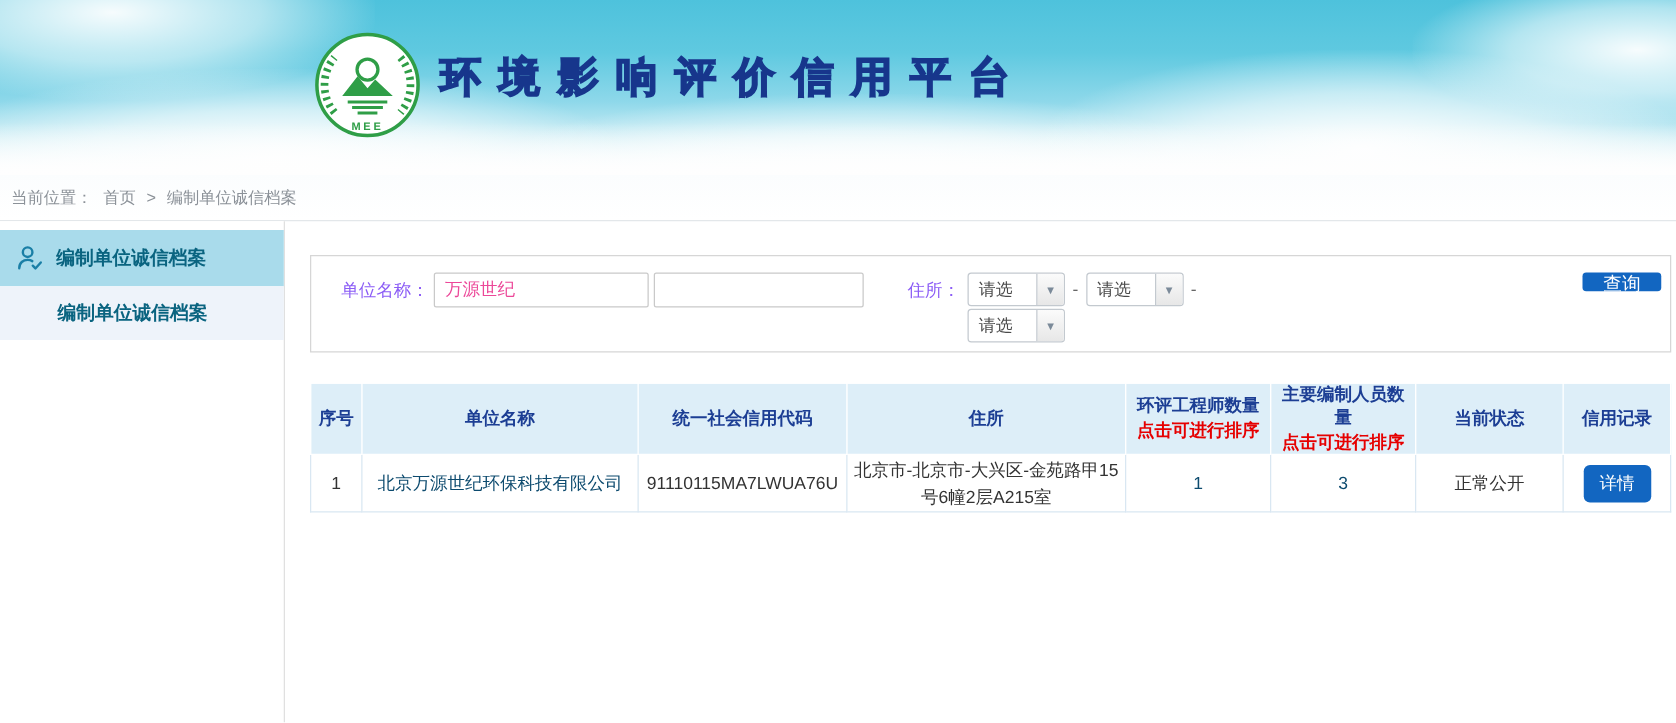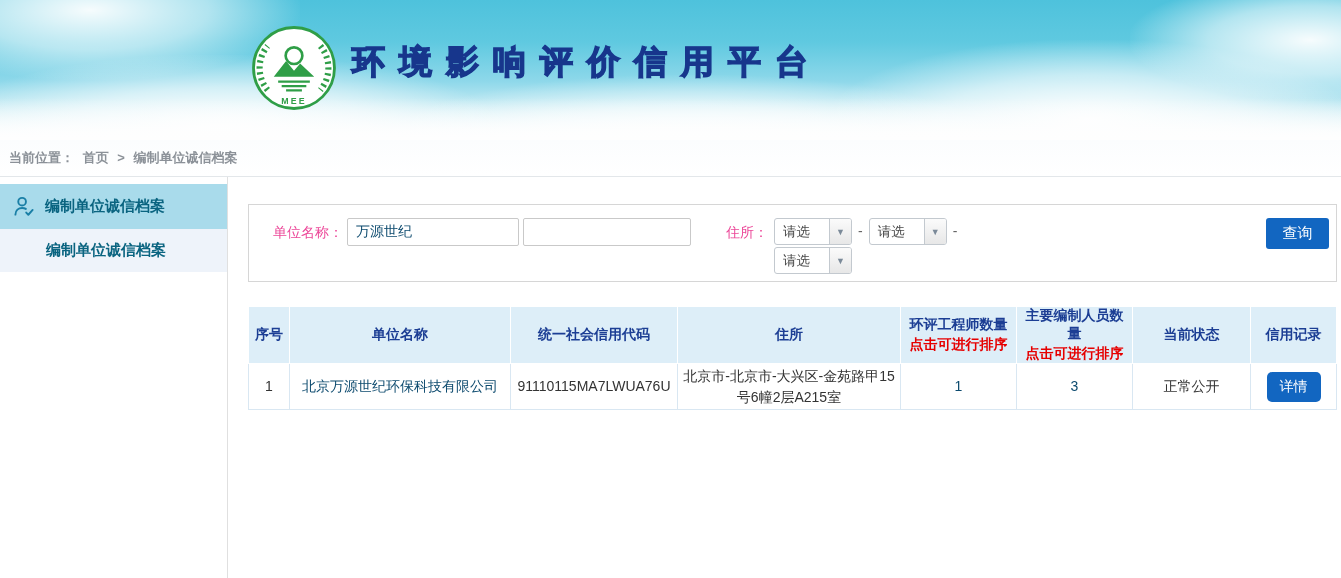--- a/index.html
+++ b/index.html
@@ -18,55 +18,55 @@
   .c4 { left:1130px; top:-20px; width:360px; height:120px; }
   .banner-fade { position:absolute; left:0; right:0; bottom:0; height:42px;
     background:linear-gradient(rgba(255,255,255,0),#fefefe); }
   .logo { position:absolute; left:250px; top:24px; }
   .site-title { position:absolute; left:352px; top:40px; font-size:33px; font-weight:900;
     color:#17368c; letter-spacing:14px; -webkit-text-stroke:1.4px #17368c; white-space:nowrap; }
 
   
   .breadcrumb { height:37px; line-height:36px; padding-left:9px; font-size:13px; color:#8b9198;
     background:linear-gradient(#fbfdfe,#ffffff); border-bottom:1px solid #e3e7ea; }
-  .breadcrumb span { margin-right:5px;font-weight:bold; }
+  .breadcrumb span { margin-right:5px; }
   .bc-link { cursor:pointer; }
 
   
   .content { display:flex; height:401px; }
   .sidebar { width:228px; border-right:1px solid #e0e0e0; background:#fff; padding-top:7px; flex:0 0 228px; }
   .side-item { display:flex; align-items:center; height:45px; font-size:15px; font-weight:bold;
     color:#0a6480; cursor:pointer; }
   .side-item.active { background:#a9dbeb; padding-left:13px; }
   .side-item .icon { display:flex; margin-right:9px; }
   .side-item.sub { background:#eef3fa; height:43px; padding-left:46px; }
 
   .main { flex:1; padding:27px 4px 0 20px; }
 
   
   .search-panel { position:relative; border:1px solid #d6d6d6; height:78px; background:#fff; }
   .sp-row { display:flex; align-items:flex-start; padding-top:13px; }
-  .sp-row label { font-size:14px; color:#ec4899; line-height:28px; white-space:nowrap;text-align:right; }
+  .sp-row label { font-size:14px; color:#8b5cf6; line-height:28px; white-space:nowrap;text-align:right; }
   .lb1 { margin-left:24px; }
   .lb2 { margin-left:59px; }
   .lb3 { margin-left:35px; }
   .txt { height:28px; border:1px solid #c9c9c9; border-radius:2px; padding:0 8px;
-    font-size:14px; color:#0c4a6e; margin-left:4px; outline:none; background:#fff; }
+    font-size:14px; color:#ec4899; margin-left:4px; outline:none; background:#fff; }
   .w1 { width:172px; }
   .w2 { width:168px; }
   .addr-group { display:flex; flex-direction:column; margin-left:6px; }
   .addr-row { display:flex; align-items:center; margin-bottom:2px; }
   .combo { display:inline-flex; height:27px; border:1px solid #c3c9cf; border-radius:3px;
     overflow:hidden; background:#fff; cursor:pointer; }
   .combo-text { width:54px; padding:0 8px; line-height:25px; font-size:13.5px; color:#4a4a4a; }
   .combo-btn { width:22px; display:flex; align-items:center; justify-content:center;
     border-left:1px solid #c3c9cf; background:linear-gradient(#fbfbfb,#e7e7e7);
     color:#7b8a99; font-size:9px; }
   .dash { margin:0 6px; color:#666; font-size:14px; line-height:27px; }
-  .query-btn { position:absolute; right:7px; top:13px; width:63px; height:31px;
+  .query-btn { position:absolute; right:7px; top:13px; width:63px; height:15px;
     background:#1266c1; color:#fff; border:none; border-radius:3px; font-size:15px; cursor:pointer; }
 
   
   .result-table { width:100%; margin-top:24px; border-collapse:collapse; table-layout:fixed; }
   .result-table th { background:#ddeef8; color:#1c3e94; font-size:14px; font-weight:bold;
     height:45px; border:1px solid #ffffff; text-align:center; padding:0 2px; }
   .result-table td { height:46px; border:1px solid #d9e7f2; font-size:14px; color:#333;
     text-align:center; padding:2px 4px; line-height:1.45; background:#fff; }
   .sort-hint { display:block; color:#e60000; font-size:14px; font-weight:bold; margin-top:2px; }
   .link { color:#0c4a6e; text-decoration:none; cursor:pointer; }

